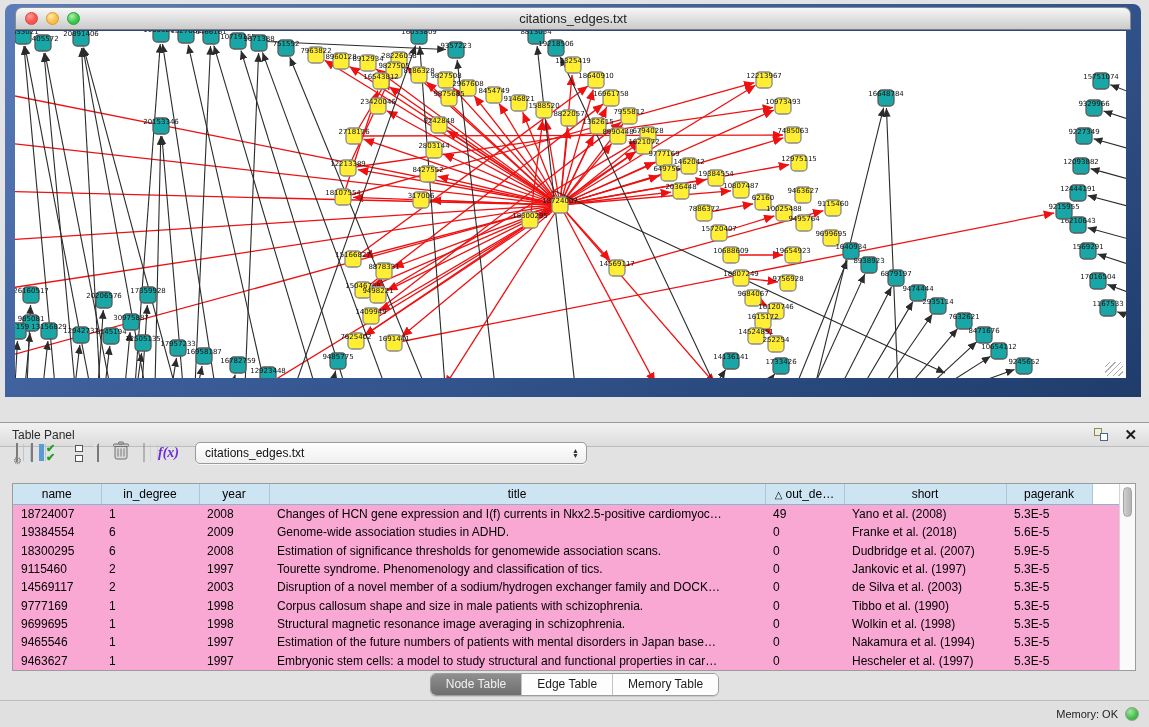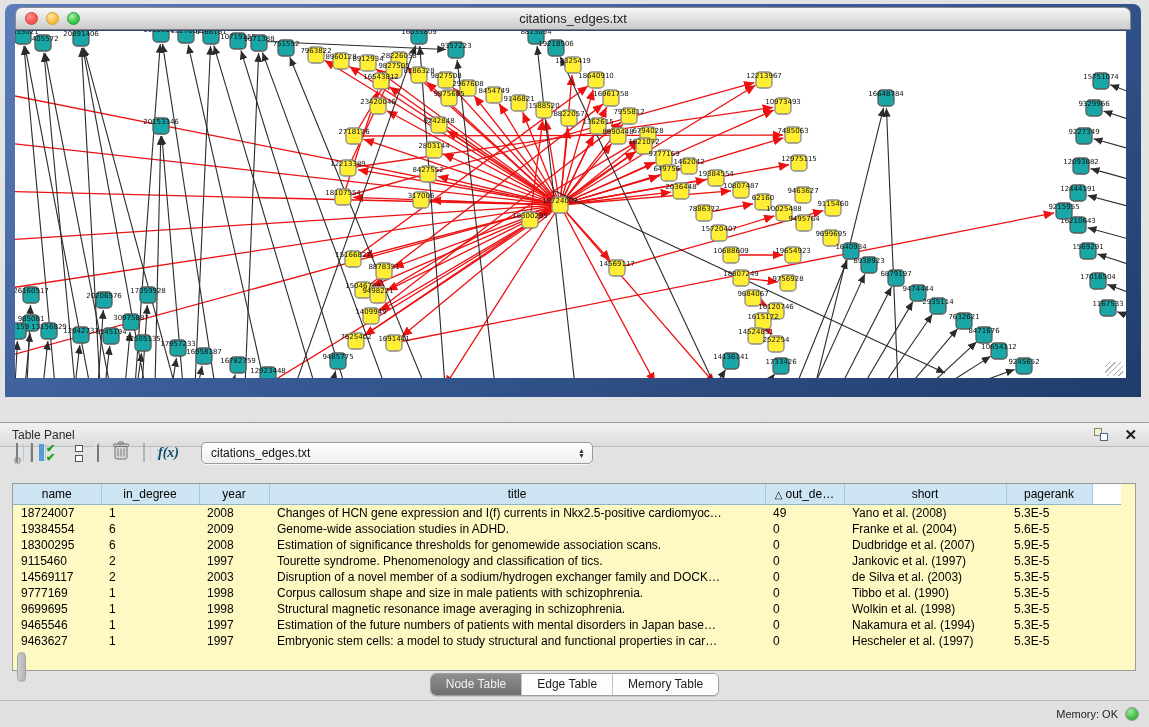--- a/index.html
+++ b/index.html
@@ -46,29 +46,29 @@
   .gear-badge { position:absolute; right:-4px; bottom:-4px; font-size:10px; color:#8a8a8a; }
   .colsel .v1 { left:7px; width:5px; background:#5b9bd5; }
   .checks { width:16px; height:18px; color:#1fa11f; font-size:11px; font-weight:bold; line-height:9px; }
   .rowpair { width:9px; height:17px; display:flex; flex-direction:column; justify-content:space-between; }
   .rowpair span { display:block; width:8px; height:7px; border:1px solid #555; background:#fcfcfc; }
   .page { width:16px; height:19px; border:1px solid #7a7a7a; background:#fff; position:relative; }
   .page:before { content:""; position:absolute; right:-1px; top:-1px; border:5px solid;
     border-color:#e8e8e8 #e8e8e8 #bbb #bbb; border-width:5px 5px 0 0;
     border-color:#e2e2e2 transparent transparent #bbb; }
   .disabled { opacity:.45; }
-  .fx { font-family:"Liberation Serif",serif; font-style:italic; font-weight:bold; font-size:14px; color:#0c4a6e; margin-right:8px; }
+  .fx { font-family:"Liberation Serif",serif; font-style:italic; font-weight:bold; font-size:14px; color:#6d28d9; margin-right:2px; }
   #combo { display:flex; align-items:center; margin-left:14px; width:392px; height:22px;
     border:1px solid #9a9a9a; border-radius:5px; background:linear-gradient(#ffffff,#efefef);
     box-shadow:0 1px 0 rgba(255,255,255,.7); cursor:pointer; }
   #combo-label { flex:1; font-size:12px; color:#111; padding-left:9px; }
   #combo-arrows { display:flex; flex-direction:column; align-items:center; margin-right:7px; font-size:7px; color:#333; line-height:5px; }
 
-  #tp-table { position:absolute; left:12px; top:86px; width:1124px; height:188px; background:#fef9c3;
-    border:1px solid #9c9c9c; display:flex;flex-direction:column; }
+  #tp-table { position:absolute; left:12px; top:86px; width:1124px; height:188px; background:#f9a8d4;
+    border:1px solid #9c9c9c; display:flex; }
   #grid { width:1108px; border-collapse:collapse; table-layout:fixed; font-size:12px; color:#000; }
   #grid th { height:20px; font-weight:normal; background:#cde5f2; border-right:1px solid #a9c7d8;
     border-bottom:1px solid #8fb3c8; text-align:center; overflow:hidden; white-space:nowrap; }
   #grid th.filler { background:#fff; border-right:none; }
   #grid td { height:16px; line-height:16px; padding:0 0 0 8px; overflow:hidden; white-space:nowrap; }
   .c0{width:88px}.c1{width:98px}.c2{width:70px}.c3{width:496px}.c4{width:79px}.c5{width:162px}.c6{width:86px}.c7{width:auto}
   .sort-tri { font-size:10px; margin-right:3px; }
   #vscroll { width:16px; background:#fafafa; border-left:1px solid #d4d4d4; position:relative; }
   #vthumb { position:absolute; left:3px; top:3px; width:9px; height:30px; background:linear-gradient(90deg,#cfcfcf,#b3b3b3);
     border:1px solid #a3a3a3; border-radius:5px; }
@@ -798,21 +798,21 @@
               <td class="c5">Yano et al. (2008)</td>
               <td class="c6">5.3E-5</td>
               <td class="c7"></td>
             </tr>
             <tr>
               <td class="c0">19384554</td>
               <td class="c1">6</td>
               <td class="c2">2009</td>
               <td class="c3">Genome-wide association studies in ADHD.</td>
               <td class="c4">0</td>
-              <td class="c5">Franke et al. (2004)</td>
+              <td class="c5">Franke et al. (2018)</td>
               <td class="c6">5.6E-5</td>
               <td class="c7"></td>
             </tr>
             <tr>
               <td class="c0">18300295</td>
               <td class="c1">6</td>
               <td class="c2">2008</td>
               <td class="c3">Estimation of significance thresholds for genomewide association scans.</td>
               <td class="c4">0</td>
               <td class="c5">Dudbridge et al. (2007)</td>

